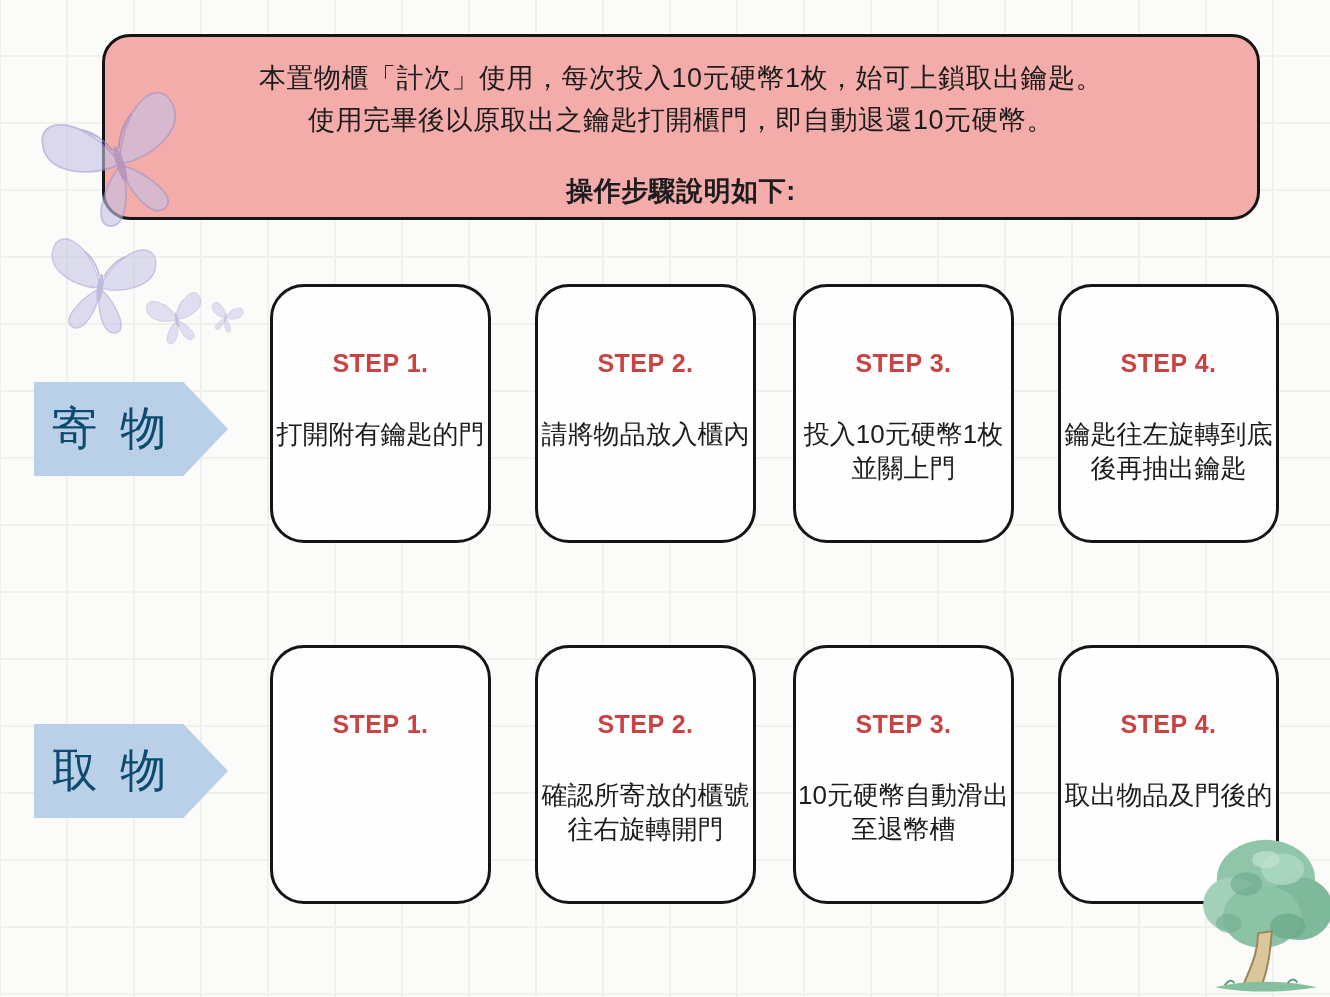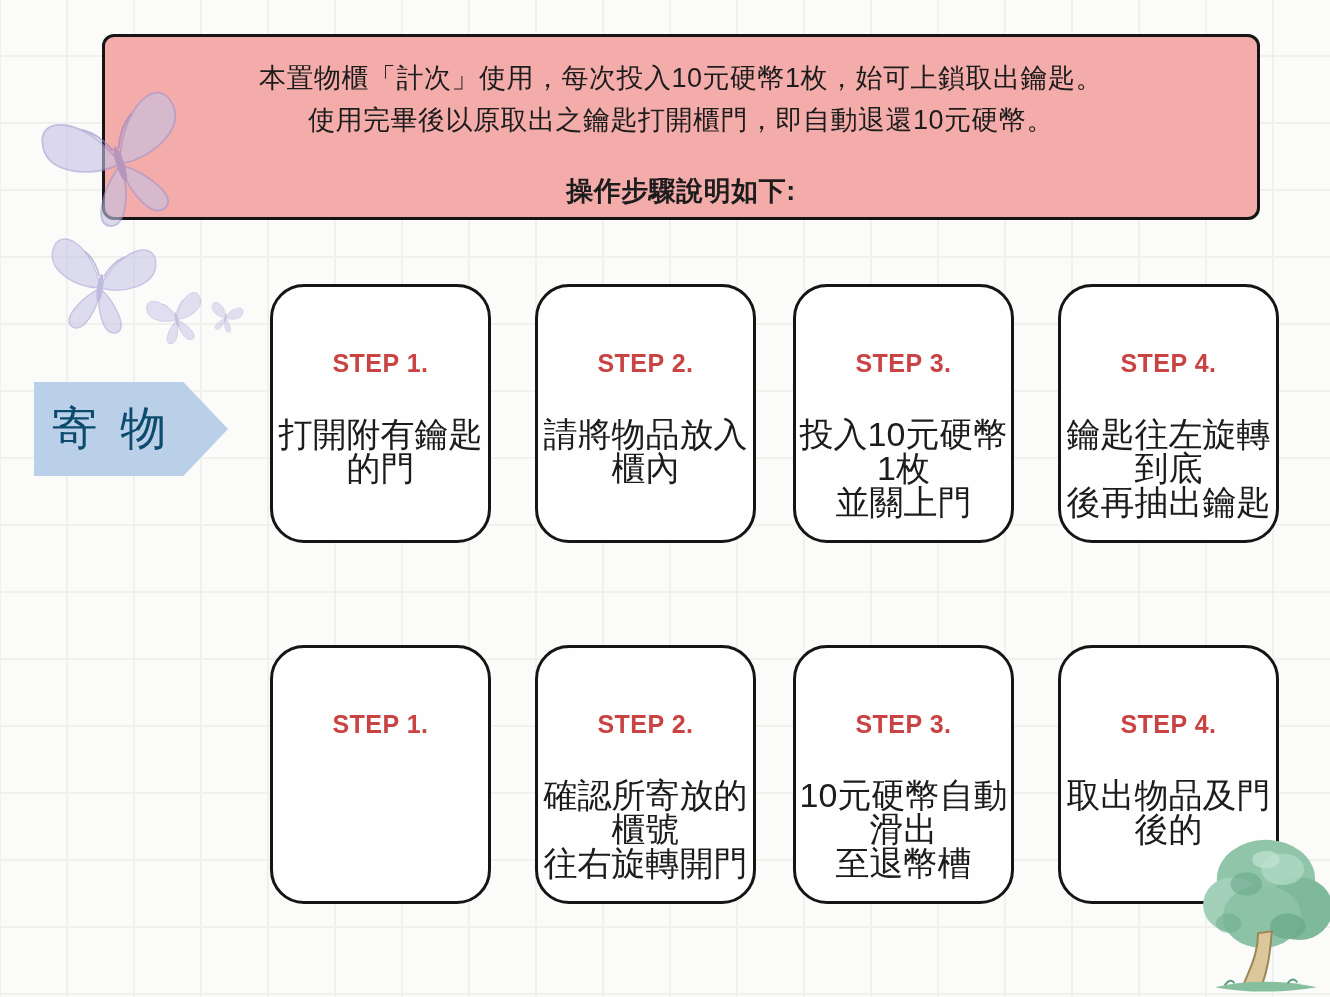--- a/index.html
+++ b/index.html
@@ -18,21 +18,21 @@
     background-size:67px 67px;
     background-position:-1px -12px;
   }
 
   
   .header-box{
     position:absolute;left:102px;top:34px;width:1158px;height:186px;
     box-sizing:border-box;
     background:#f3acaa;
     border:3px solid #151515;
-    border-radius:12px;
+    border-radius:28px;
     display:flex;flex-direction:column;align-items:center;
     padding-top:20px;
     z-index:1;
   }
   .header-line{
     font-size:27px;line-height:42px;color:#1c1c1c;
     font-weight:500;letter-spacing:.5px;white-space:nowrap;
   }
   .header-line.sub{margin-top:29px;font-weight:600;}
 
@@ -46,21 +46,21 @@
     z-index:2;
   }
   .card .step-title{
     position:absolute;left:0;top:62px;width:100%;
     text-align:center;
     color:#c84342;font-size:25px;font-weight:600;letter-spacing:.5px;
   }
   .card .step-body{
     position:absolute;left:0;top:130px;width:100%;
     text-align:center;
-    color:#1c1c1c;font-size:34px;line-height:34px;font-weight:500;
+    color:#1c1c1c;font-size:26px;line-height:34px;font-weight:500;
   }
   .r1{top:284px;}
   .r2{top:645px;}
   .c1{left:270px;}
   .c2{left:535px;}
   .c3{left:793px;}
   .c4{left:1058px;}
 
   
   .flow-arrow{
@@ -123,20 +123,23 @@
       <use href="#butterfly-sym"></use>
     </svg>
   <svg class="butterfly bf4">
       <use href="#butterfly-sym"></use>
     </svg>
 
   <div class="flow-arrow arrow-deposit">
     <span class="arrow-label">寄 物</span>
   </div>
 
+  <div class="flow-arrow arrow-retrieve">
+    <span class="arrow-label">取 物</span>
+  </div>
 
   <div class="card r1 c1">
     <div class="step-title">STEP 1.</div>
     <div class="step-body">
       <div>打開附有鑰匙的門</div>
       <div></div>
     </div>
   </div>
   <div class="card r1 c2">
     <div class="step-title">STEP 2.</div>

